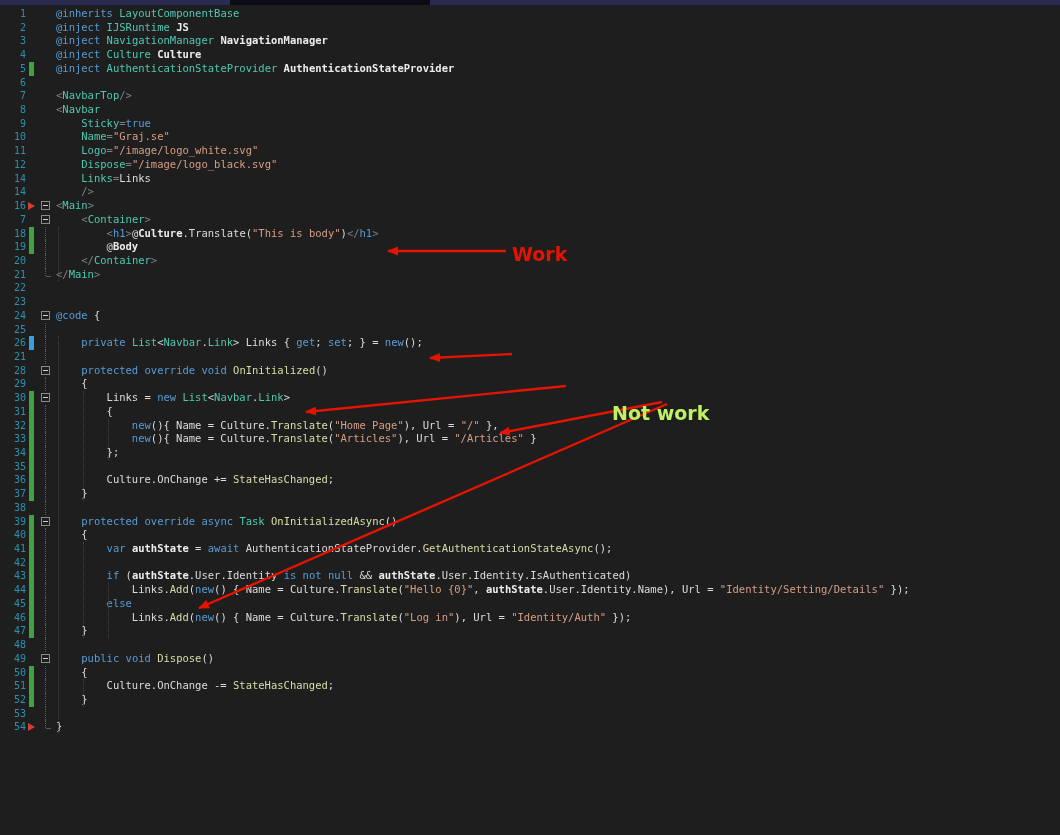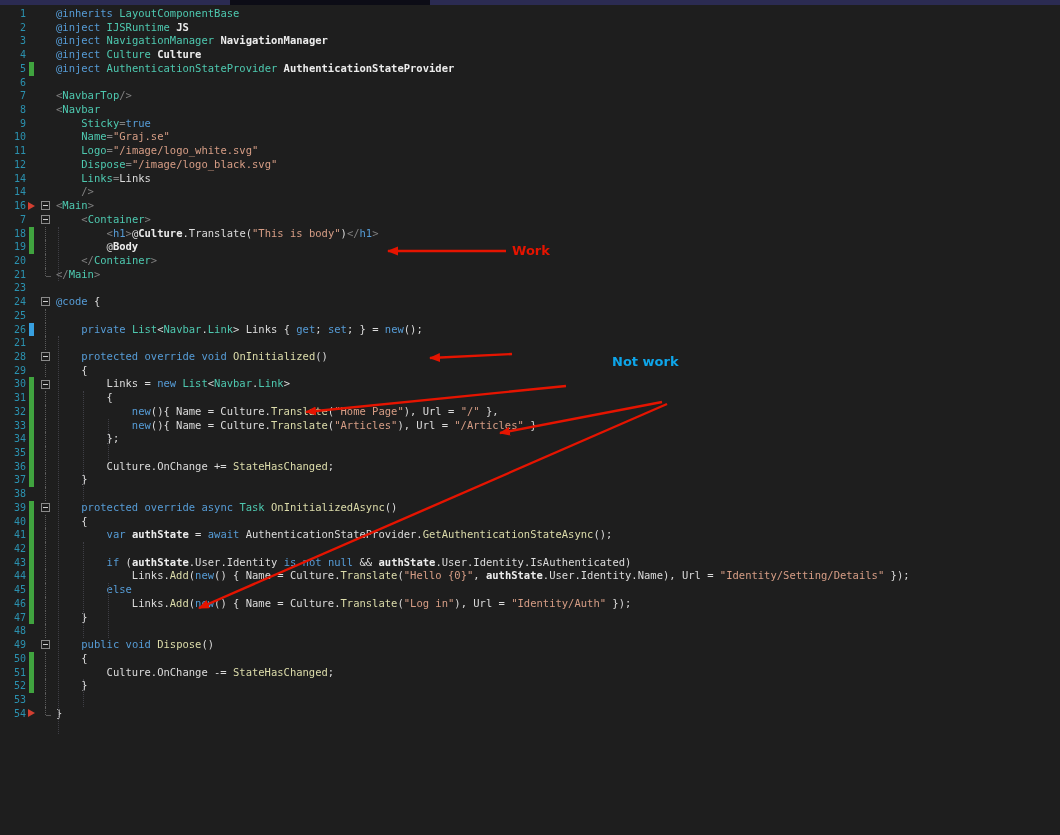--- a/index.html
+++ b/index.html
@@ -27,21 +27,21 @@
   .tk-k{color:#569CD6}
   .tk-t{color:#4EC9B0}
   .tk-s{color:#D69D85}
   .tk-p{color:#DCDCDC}
   .tk-b{color:#ECECEC;font-weight:bold}
   .tk-m{color:#DCDCAA}
   .tk-g{color:#808080}
   .guide{position:absolute;width:0;border-left:1px dotted #3f3f46;z-index:0}
   .annotations{position:absolute;left:0;top:0;width:1060px;height:835px;z-index:10;pointer-events:none}
   .anno-label{position:absolute;z-index:11;font-family:"DejaVu Sans","Liberation Sans",sans-serif;
-     font-weight:bold;font-size:13px;color:#e51400}
+     font-weight:bold;font-size:19px;color:#e51400}
   .label-work{left:512px;top:243px}
   .label-notwork{left:612px;top:354px}
 </style>
 </head>
 <body>
 
 <div class="top-strip">
   <span class="seg-active"></span>
 </div>
 
@@ -60,20 +60,21 @@
       <div class="row"><span class="ln">11</span><span class="margin"></span><span class="fold"></span><span class="src"><span class="tk-p">    </span><span class="tk-t">Logo</span><span class="tk-g">=</span><span class="tk-s">"/image/logo_white.svg"</span></span></div>
       <div class="row"><span class="ln">12</span><span class="margin"></span><span class="fold"></span><span class="src"><span class="tk-p">    </span><span class="tk-t">Dispose</span><span class="tk-g">=</span><span class="tk-s">"/image/logo_black.svg"</span></span></div>
       <div class="row"><span class="ln">14</span><span class="margin"></span><span class="fold"></span><span class="src"><span class="tk-p">    </span><span class="tk-t">Links</span><span class="tk-g">=</span><span class="tk-p">Links</span></span></div>
       <div class="row"><span class="ln">14</span><span class="margin"></span><span class="fold"></span><span class="src"><span class="tk-p">    </span><span class="tk-g">/&gt;</span></span></div>
       <div class="row"><span class="ln">16</span><span class="margin"><i class="tri"></i></span><span class="fold"><i class="foldbox"></i></span><span class="src"><span class="tk-g">&lt;</span><span class="tk-t">Main</span><span class="tk-g">&gt;</span></span></div>
       <div class="row"><span class="ln">7</span><span class="margin"></span><span class="fold"><i class="foldbox"></i></span><span class="src"><span class="tk-p">    </span><span class="tk-g">&lt;</span><span class="tk-t">Container</span><span class="tk-g">&gt;</span></span></div>
       <div class="row"><span class="ln">18</span><span class="margin"><i class="bar green"></i></span><span class="fold vline"></span><span class="src"><span class="tk-p">        </span><span class="tk-g">&lt;</span><span class="tk-k">h1</span><span class="tk-g">&gt;</span><span class="tk-p">@</span><span class="tk-b">Culture</span><span class="tk-p">.Translate(</span><span class="tk-s">"This is body"</span><span class="tk-p">)</span><span class="tk-g">&lt;/</span><span class="tk-k">h1</span><span class="tk-g">&gt;</span></span></div>
       <div class="row"><span class="ln">19</span><span class="margin"><i class="bar green"></i></span><span class="fold vline"></span><span class="src"><span class="tk-p">        @</span><span class="tk-b">Body</span></span></div>
       <div class="row"><span class="ln">20</span><span class="margin"></span><span class="fold vline"></span><span class="src"><span class="tk-p">    </span><span class="tk-g">&lt;/</span><span class="tk-t">Container</span><span class="tk-g">&gt;</span></span></div>
       <div class="row"><span class="ln">21</span><span class="margin"></span><span class="fold vend"></span><span class="src"><span class="tk-g">&lt;/</span><span class="tk-t">Main</span><span class="tk-g">&gt;</span></span></div>
+      <div class="row"><span class="ln">22</span><span class="margin"></span><span class="fold"></span><span class="src"></span></div>
       <div class="row"><span class="ln">23</span><span class="margin"></span><span class="fold"></span><span class="src"></span></div>
       <div class="row"><span class="ln">24</span><span class="margin"></span><span class="fold"><i class="foldbox"></i></span><span class="src"><span class="tk-k">@code</span><span class="tk-p"> {</span></span></div>
       <div class="row"><span class="ln">25</span><span class="margin"></span><span class="fold vline"></span><span class="src"></span></div>
       <div class="row"><span class="ln">26</span><span class="margin"><i class="bar blue"></i></span><span class="fold vline"></span><span class="src"><span class="tk-p">    </span><span class="tk-k">private</span><span class="tk-p"> </span><span class="tk-t">List</span><span class="tk-p">&lt;</span><span class="tk-t">Navbar</span><span class="tk-p">.</span><span class="tk-t">Link</span><span class="tk-p">&gt; Links { </span><span class="tk-k">get</span><span class="tk-p">; </span><span class="tk-k">set</span><span class="tk-p">; } = </span><span class="tk-k">new</span><span class="tk-p">();</span></span></div>
       <div class="row"><span class="ln">21</span><span class="margin"></span><span class="fold vline"></span><span class="src"></span></div>
       <div class="row"><span class="ln">28</span><span class="margin"></span><span class="fold"><i class="foldbox"></i></span><span class="src"><span class="tk-p">    </span><span class="tk-k">protected</span><span class="tk-p"> </span><span class="tk-k">override</span><span class="tk-p"> </span><span class="tk-k">void</span><span class="tk-p"> </span><span class="tk-m">OnInitialized</span><span class="tk-p">()</span></span></div>
       <div class="row"><span class="ln">29</span><span class="margin"></span><span class="fold vline"></span><span class="src"><span class="tk-p">    {</span></span></div>
       <div class="row"><span class="ln">30</span><span class="margin"><i class="bar green"></i></span><span class="fold"><i class="foldbox"></i></span><span class="src"><span class="tk-p">        Links = </span><span class="tk-k">new</span><span class="tk-p"> </span><span class="tk-t">List</span><span class="tk-p">&lt;</span><span class="tk-t">Navbar</span><span class="tk-p">.</span><span class="tk-t">Link</span><span class="tk-p">&gt;</span></span></div>
       <div class="row"><span class="ln">31</span><span class="margin"><i class="bar green"></i></span><span class="fold vline"></span><span class="src"><span class="tk-p">        {</span></span></div>
       <div class="row"><span class="ln">32</span><span class="margin"><i class="bar green"></i></span><span class="fold vline"></span><span class="src"><span class="tk-p">            </span><span class="tk-k">new</span><span class="tk-p">(){ Name = Culture.</span><span class="tk-m">Translate</span><span class="tk-p">(</span><span class="tk-s">"Home Page"</span><span class="tk-p">), Url = </span><span class="tk-s">"/"</span><span class="tk-p"> },</span></span></div>
@@ -116,13 +117,13 @@
     </marker>
   </defs>
 <line x1="506" y1="251" x2="388" y2="251" stroke="#e51400" stroke-width="2.4" marker-end="url(#ah)"></line>
     <line x1="512" y1="354" x2="430" y2="358" stroke="#e51400" stroke-width="2.4" marker-end="url(#ah)"></line>
     <line x1="566" y1="386" x2="306" y2="412" stroke="#e51400" stroke-width="2.4" marker-end="url(#ah)"></line>
     <line x1="662" y1="402" x2="500" y2="433" stroke="#e51400" stroke-width="2.4" marker-end="url(#ah)"></line>
     <line x1="667" y1="404" x2="199" y2="608" stroke="#e51400" stroke-width="2.4" marker-end="url(#ah)"></line>
   </svg>
 
 <div class="anno-label label-work" style="color: rgb(229, 20, 0);">Work</div>
-<div class="anno-label label-notwork" style="color: #0ea5e9;">Not work</div>
+<div class="anno-label label-notwork" style="color: #bef264; margin-top: 48px;">Not work</div>
 
 </body></html>

